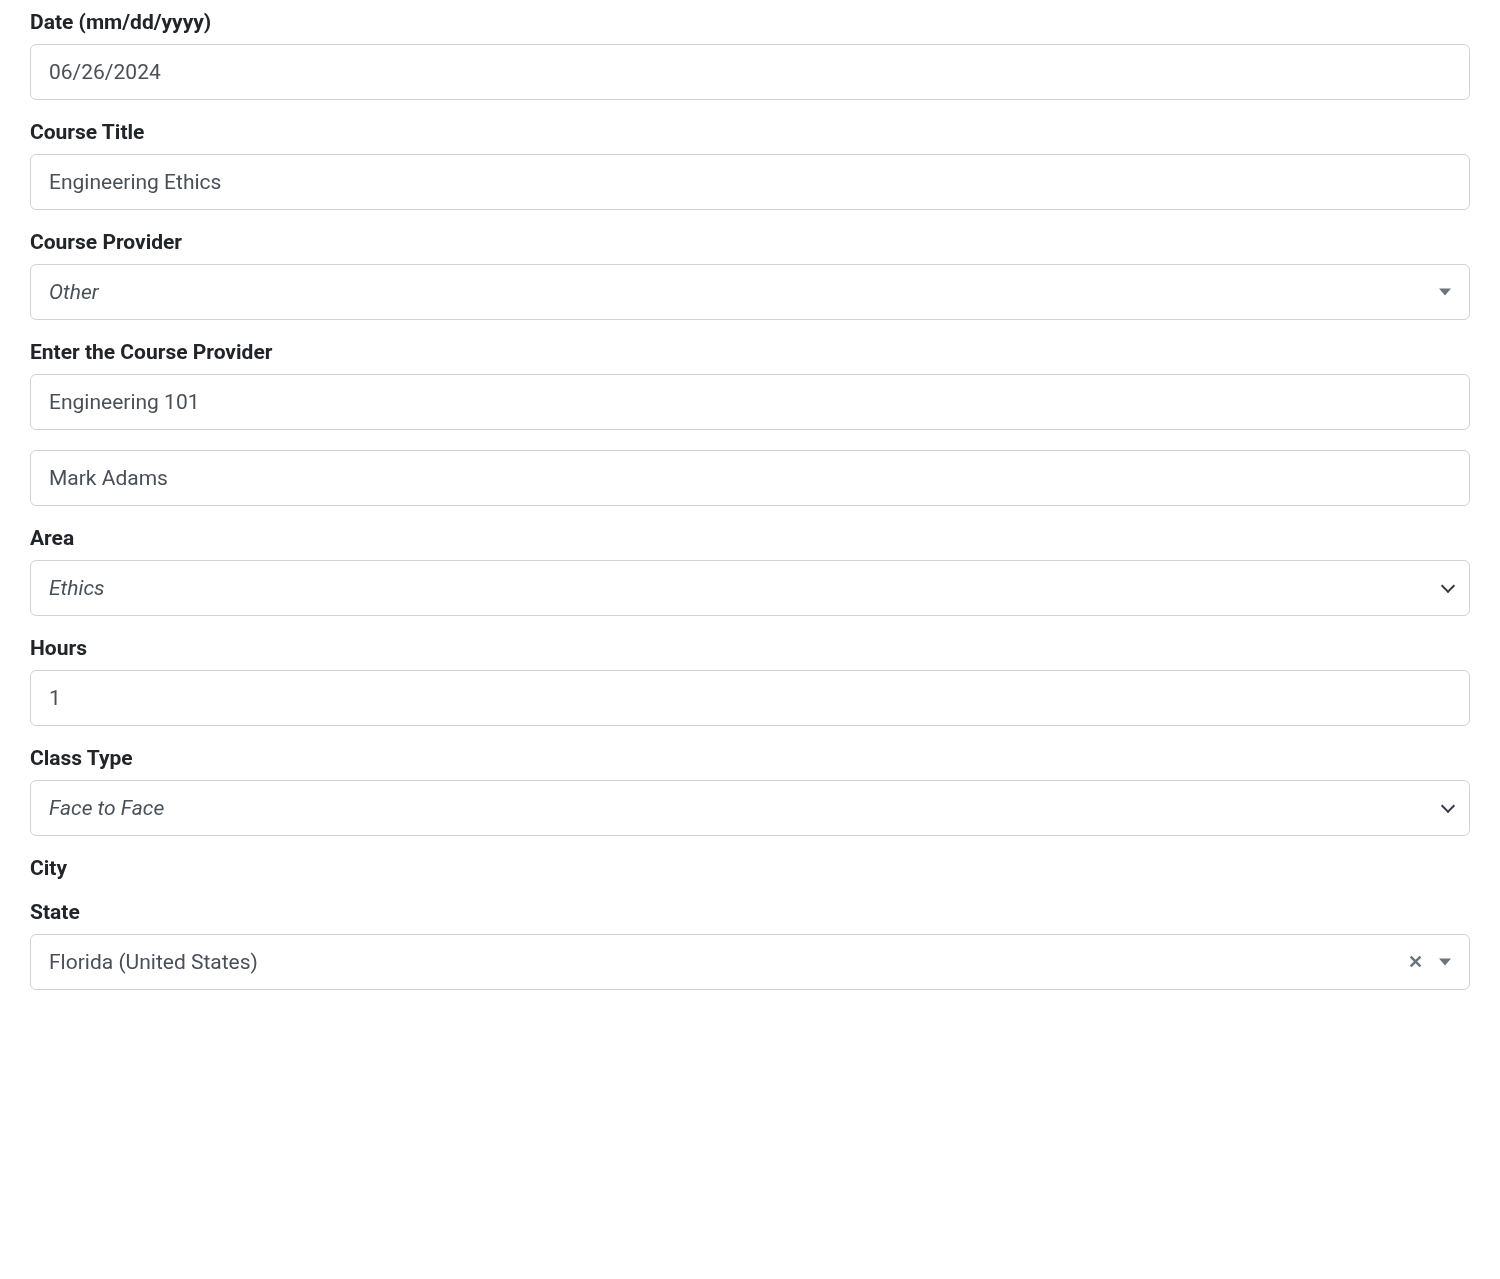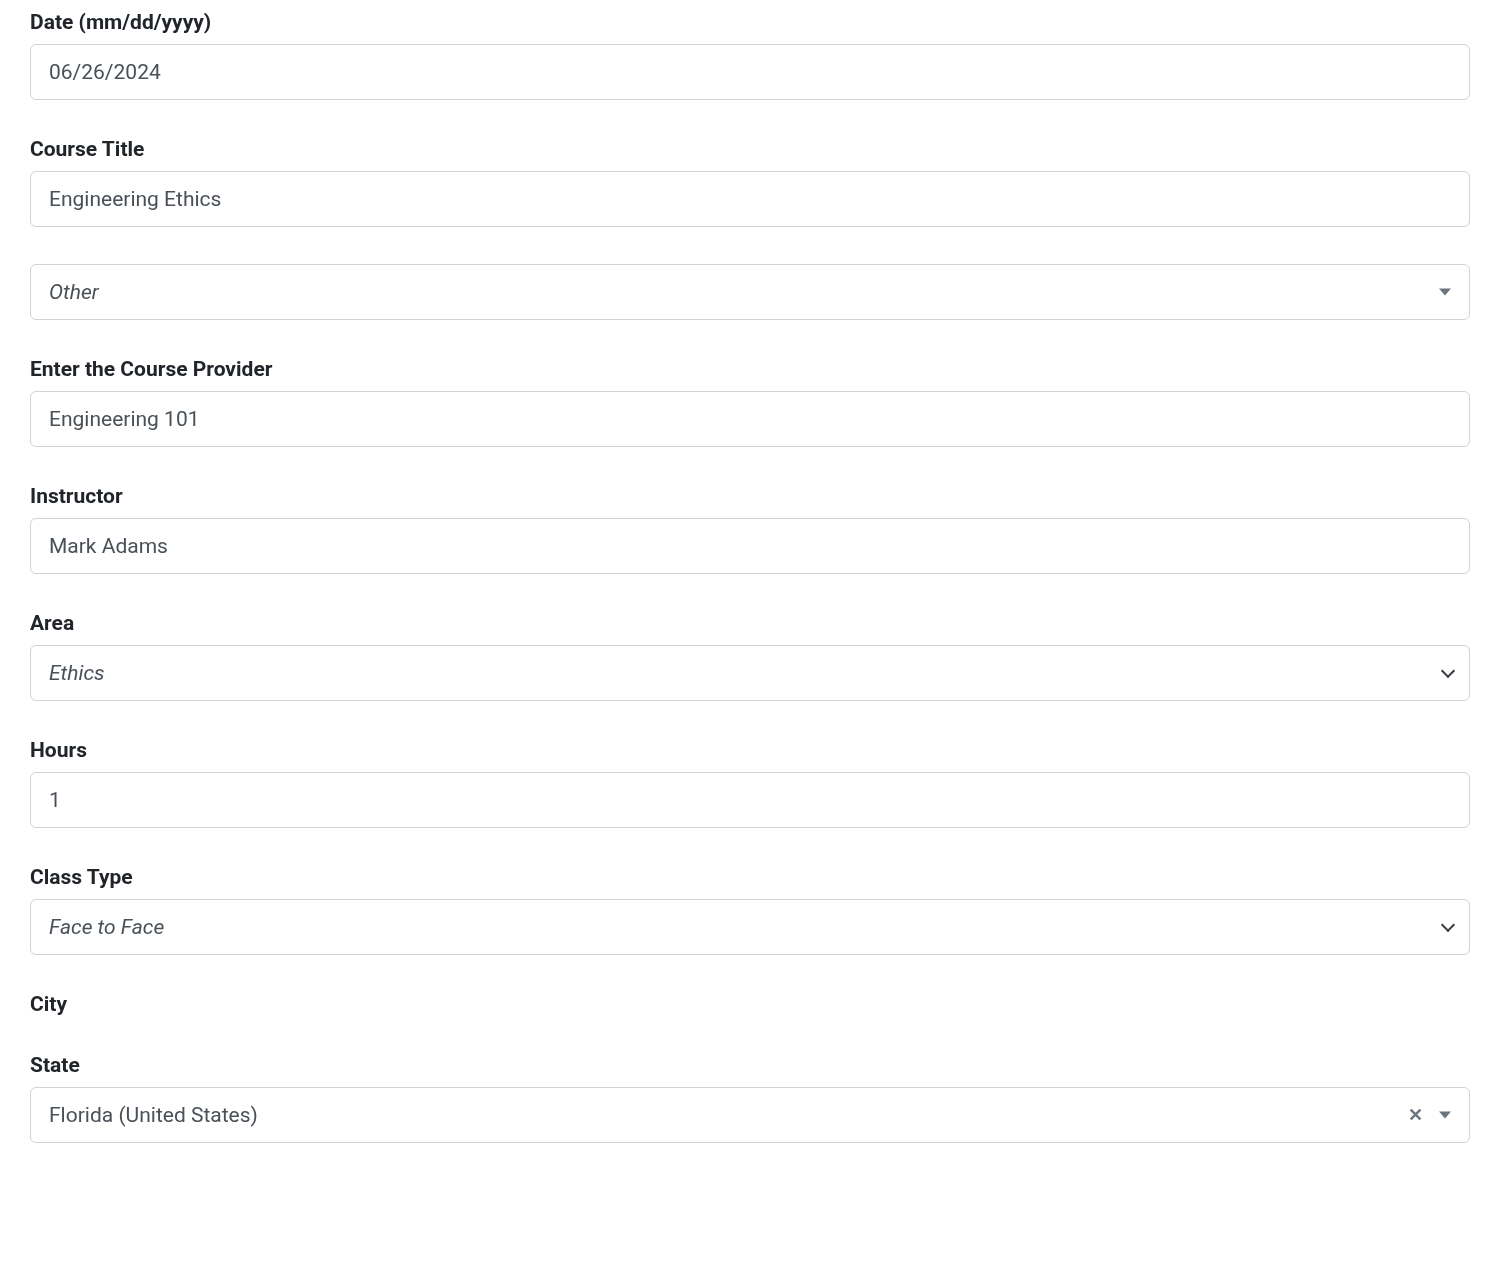--- a/index.html
+++ b/index.html
@@ -4,21 +4,21 @@
 <style>
   * { box-sizing: border-box; }
   html, body { margin: 0; padding: 0; }
   body {
     font-family: -apple-system, BlinkMacSystemFont, "Segoe UI", Roboto, "Helvetica Neue", Arial, sans-serif;
     background: #fff;
     color: #212529;
     width: 1500px;
     padding: 10px 30px 30px 30px;
   }
-  .field { margin-bottom: 37px; }
+  .field { margin-bottom: 20px; }
   .label {
     display: block;
     font-weight: 700;
     font-size: 21px;
     color: #212529;
     margin-bottom: 10px;
   }
   .control {
     width: 100%;
     height: 56px;
@@ -77,35 +77,35 @@
 </div>
 
 <div class="field">
   <label class="label">Course Title</label>
   <div class="control">
     <span class="value">Engineering Ethics</span>
   </div>
 </div>
 
 <div class="field">
+  <label class="label">Course Provider</label>
   <div class="control select">
     <span class="value">Other</span>
     <span class="caret-tri"></span>
   </div>
 </div>
 
 <div class="field">
   <label class="label">Enter the Course Provider</label>
   <div class="control">
     <span class="value">Engineering 101</span>
   </div>
 </div>
 
 <div class="field">
-  <label class="label">Instructor</label>
   <div class="control">
     <span class="value">Mark Adams</span>
   </div>
 </div>
 
 <div class="field">
   <label class="label">Area</label>
   <div class="control select">
     <span class="value">Ethics</span>
     <span class="caret-chevron"></span>

